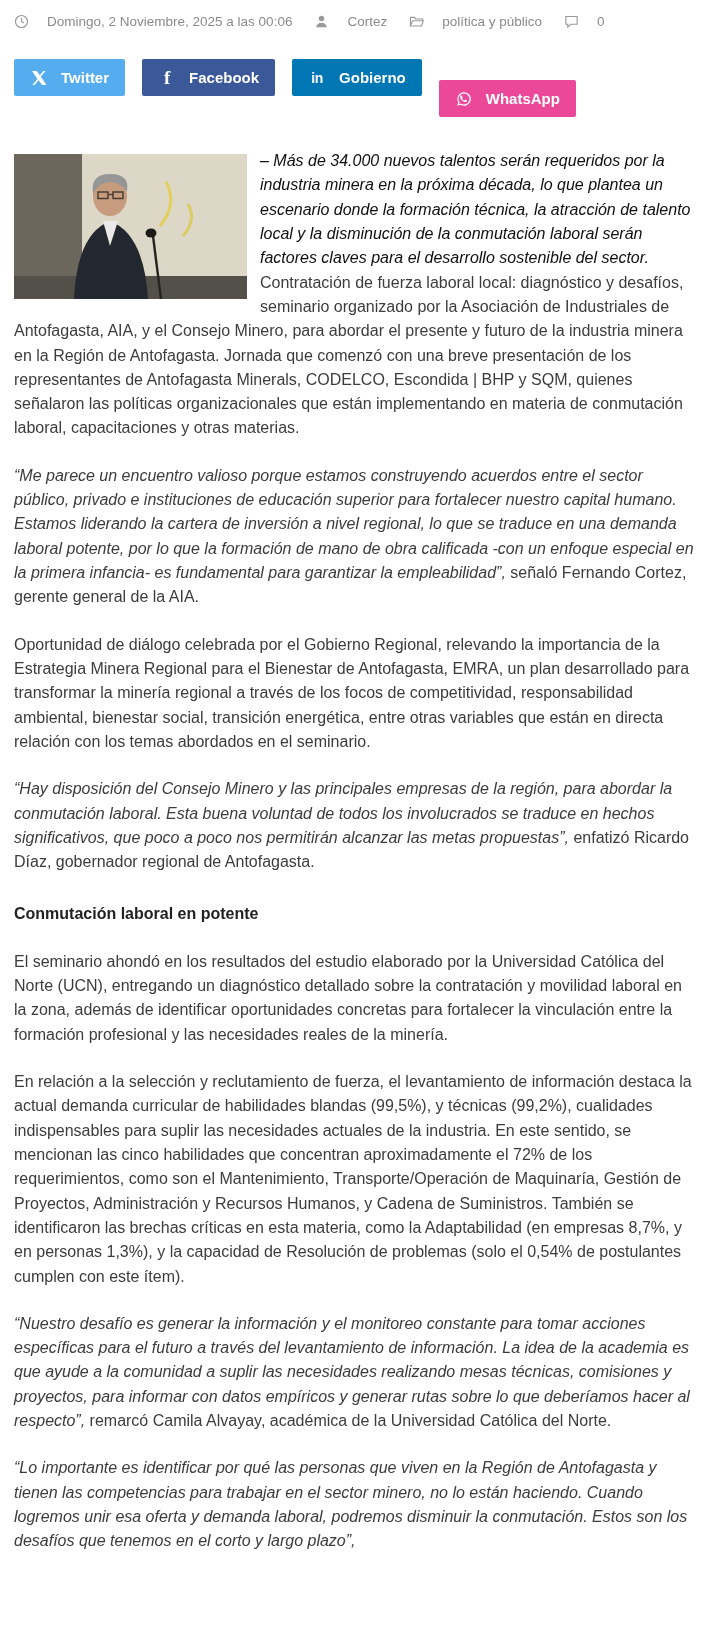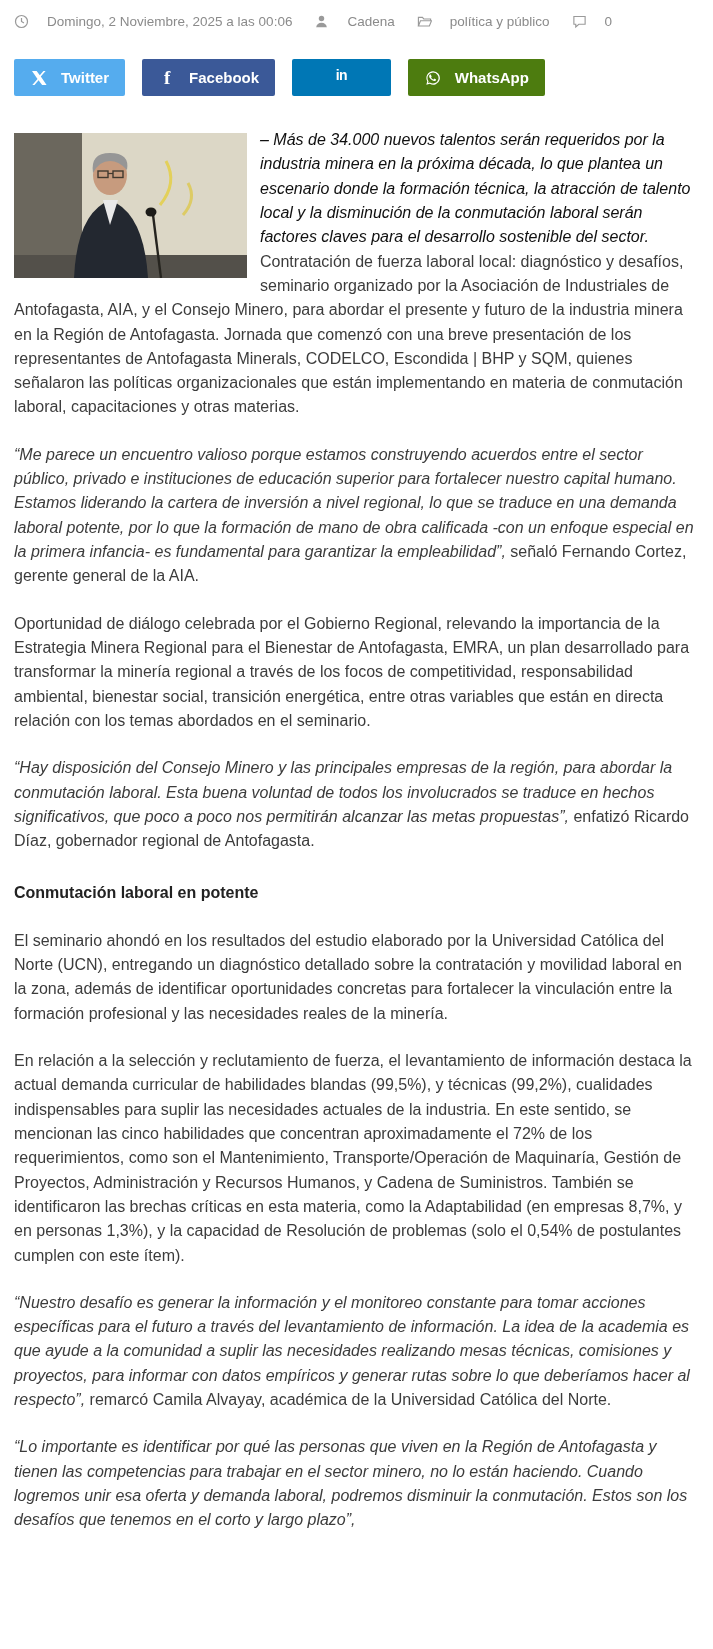--- a/index.html
+++ b/index.html
@@ -33,22 +33,22 @@
     height:37px; padding:9px 16px; border-radius:2px;
     color:#fff; font-weight:700; font-size:15px;
     text-decoration:none; cursor:pointer; border:none;
   }
   .share-icon { display:inline-flex; align-items:center; justify-content:center; width:18px; height:18px; }
   .share-icon svg { width:16px; height:16px; display:block; }
   .glyph-f  { font-size:19px; font-weight:700; line-height:1; font-family:"Liberation Serif", serif; }
   .glyph-in { font-size:14px; font-weight:700; line-height:1; letter-spacing:-0.5px; }
   .btn-twitter  { background:#55acee; }
   .btn-facebook { background:#3b5998; }
-  .btn-linkedin { background:#0077b5;flex-direction:column; }
-  .btn-whatsapp { background:#4d7c0f; }
+  .btn-linkedin { background:#0077b5; }
+  .btn-whatsapp { background:#ec4899;margin-top:21px; }
 
   
   .article-body { font-size:16px; line-height:1.52; color:#3c3c3c; }
   .article-image {
     float:left; width:233px; height:145px;
     margin:5px 13px 10px 0; overflow:hidden; background:#7b776d;
   }
   .article-image svg { width:100%; height:100%; display:block; }
   .lead {
     font-weight:400; font-style:italic; color:#101010;
@@ -77,21 +77,21 @@
       </span>
       <span>Domingo, 2 Noviembre, 2025 a las 00:06</span>
     </span>
     <span class="meta-item">
       <span class="meta-icon">
         <svg viewBox="0 0 16 16" fill="currentColor">
           <circle cx="8" cy="4.8" r="2.9"></circle>
             <path d="M2.3 14.2c.5-3.2 2.6-4.8 5.7-4.8s5.2 1.6 5.7 4.8z"></path>
         </svg>
       </span>
-      <span>Cadena</span>
+      <span>Cortez</span>
     </span>
     <span class="meta-item">
       <span class="meta-icon">
         <svg viewBox="0 0 16 16" fill="none" stroke="currentColor" stroke-width="1.2">
           <path d="M1.5 12.8V3.6h4.3l1.4 1.7h7.3v1.9"></path>
           <path d="M1.5 12.8l2.2-5.6h11.8l-2.3 5.6z"></path>
         </svg>
       </span>
       <span>política y público</span>
     </span>

